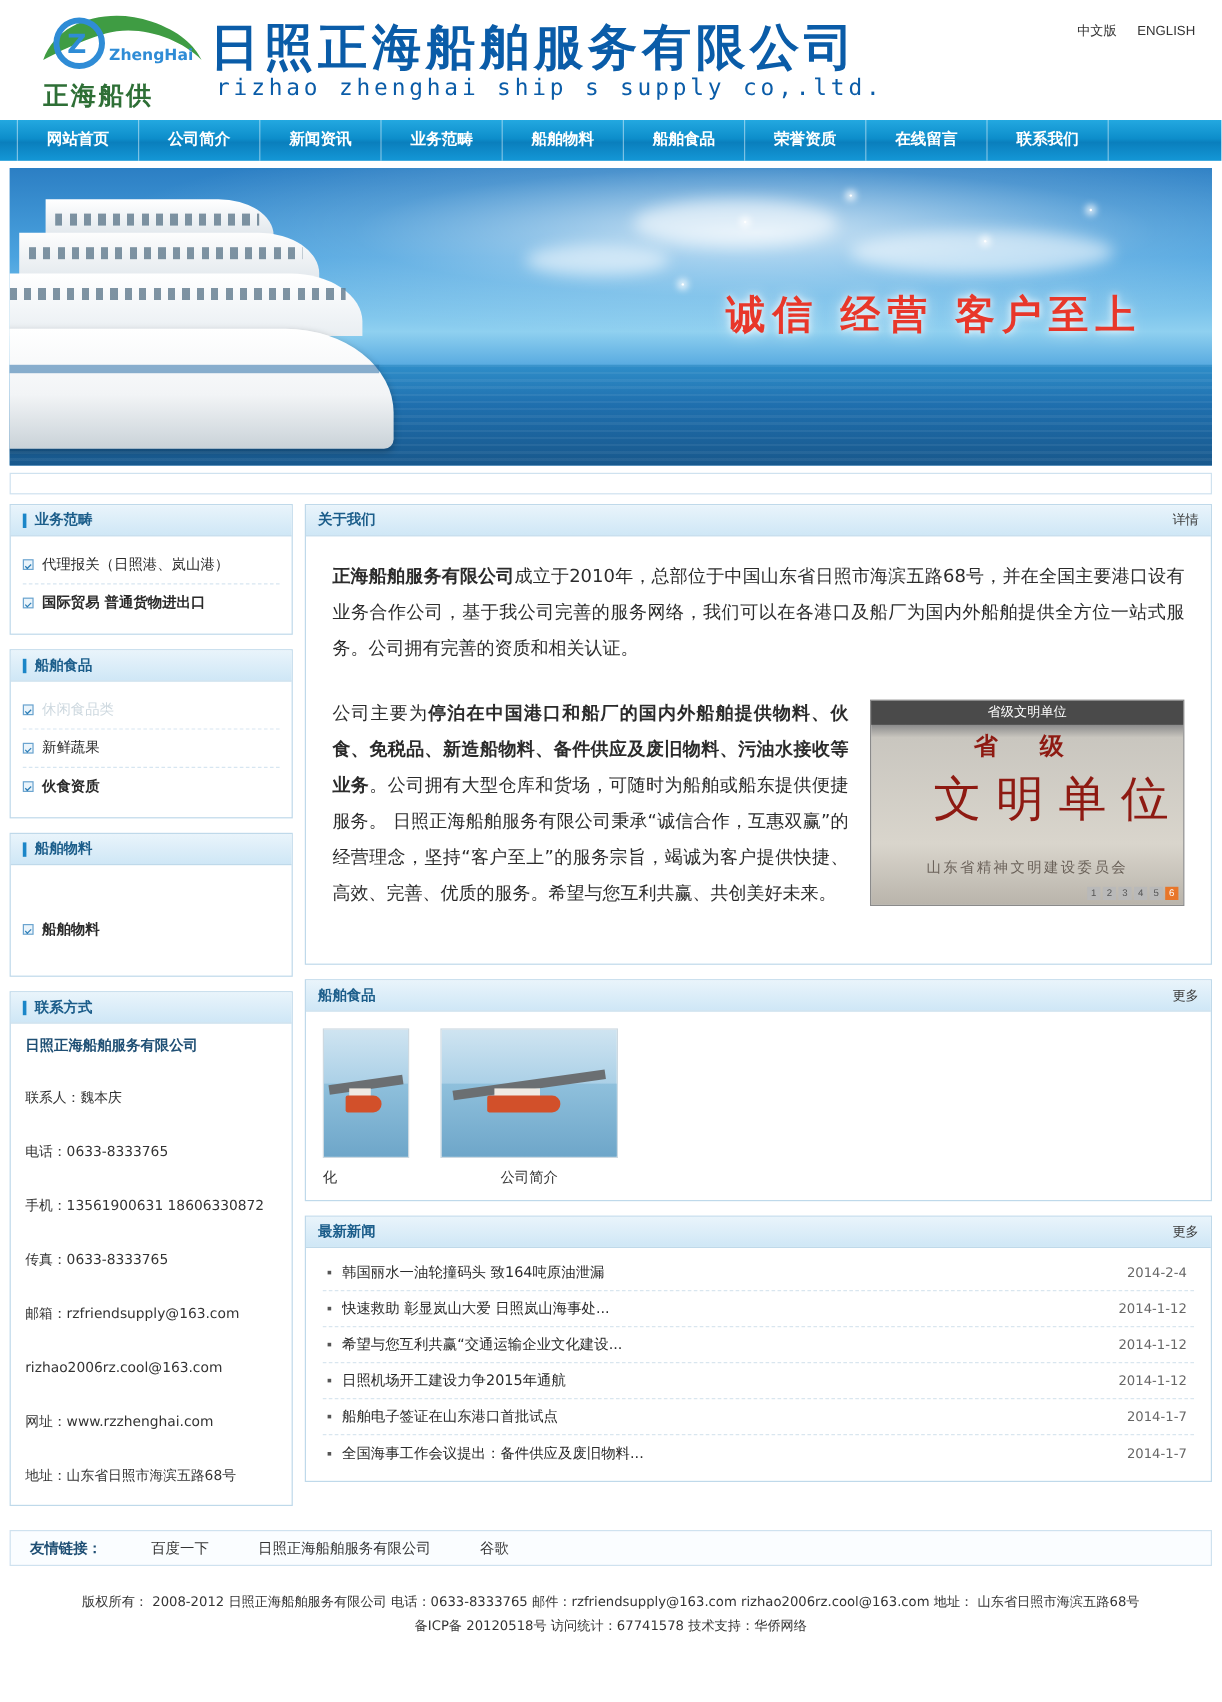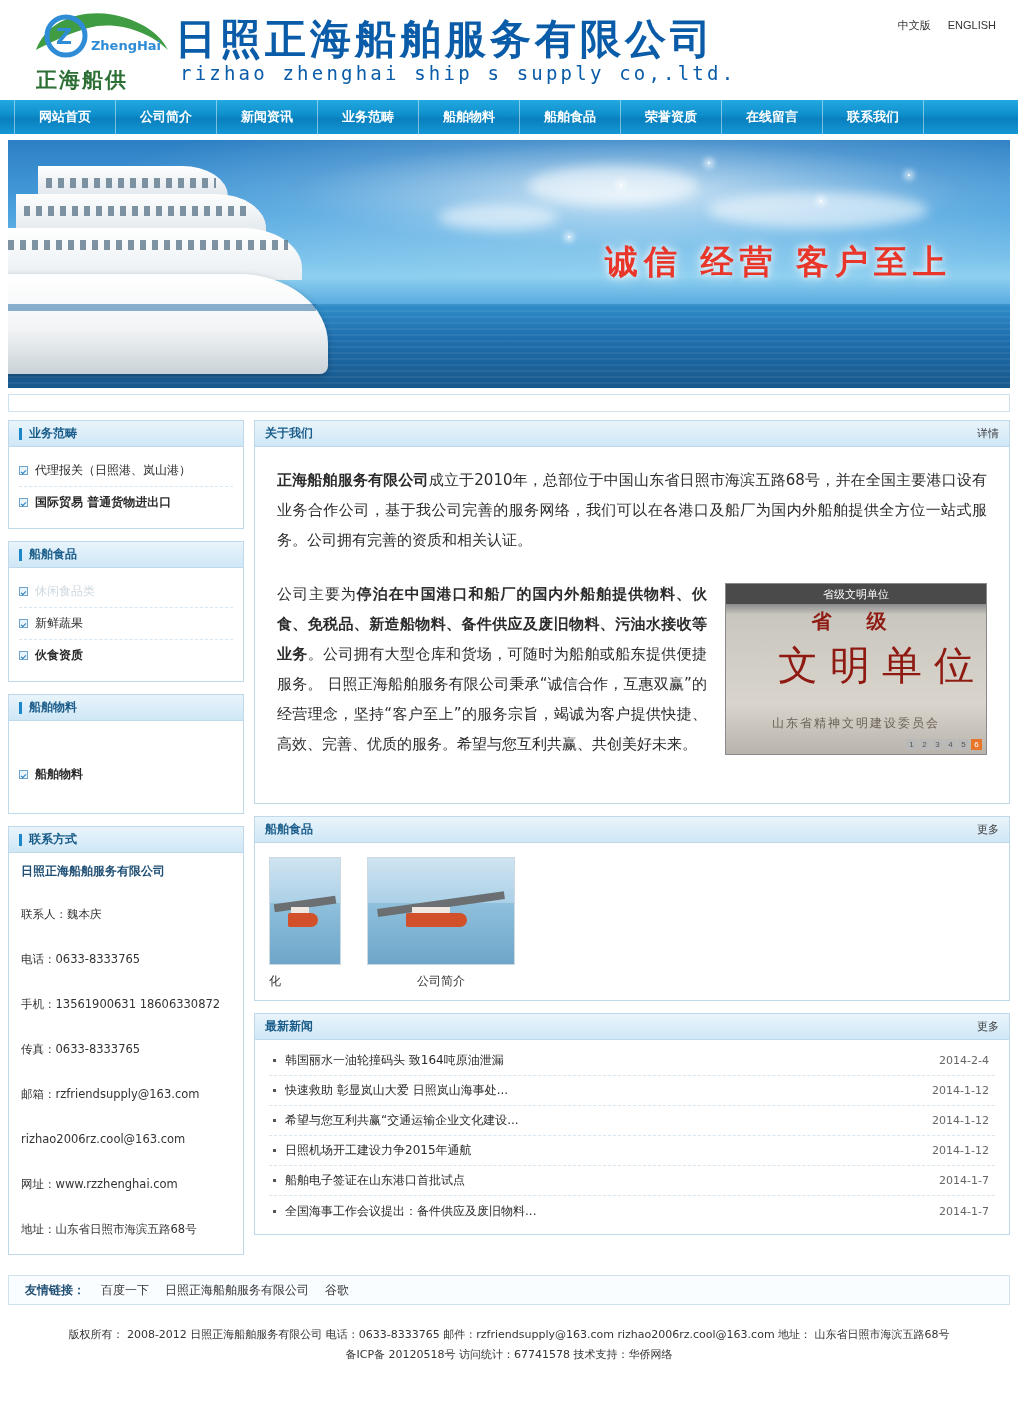--- a/index.html
+++ b/index.html
@@ -399,21 +399,21 @@
     border: 1px solid #cfe2ef;
     background: #fafdff;
     height: 30px;
     display: flex;
     align-items: center;
     padding: 0 16px;
     font-size: 12px;
     font-family: "DejaVu Sans", sans-serif;
   }
   .links-bar .lbl { font-weight: bold; color: #1f4f74; margin-right: 16px; }
-  .links-bar a { color: #333; text-decoration: none; margin-right: 16px; }
+  .links-bar a { color: #333; text-decoration: none; margin-right: 16px; margin-left: 25px; }
 
   
   .footer {
     margin-top: 14px;
     padding: 6px 0 14px 0;
     text-align: center;
     font-size: 11px;
     color: #333;
     line-height: 20px;
     font-family: "DejaVu Sans", sans-serif;

